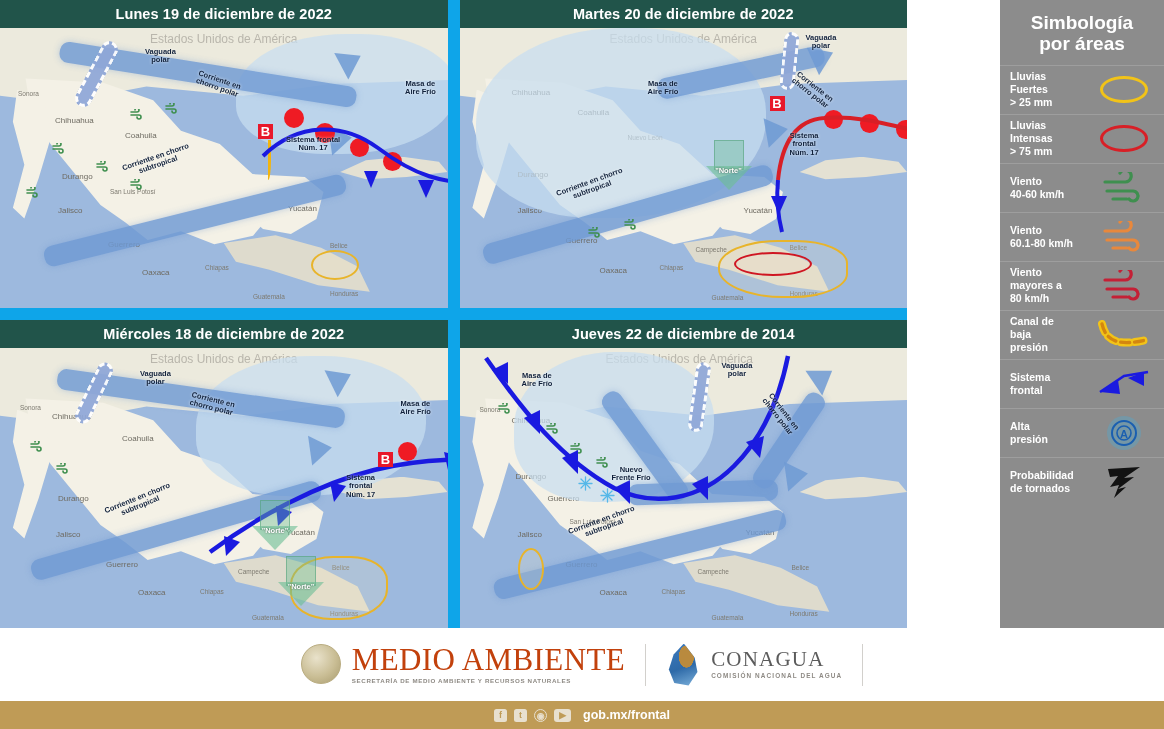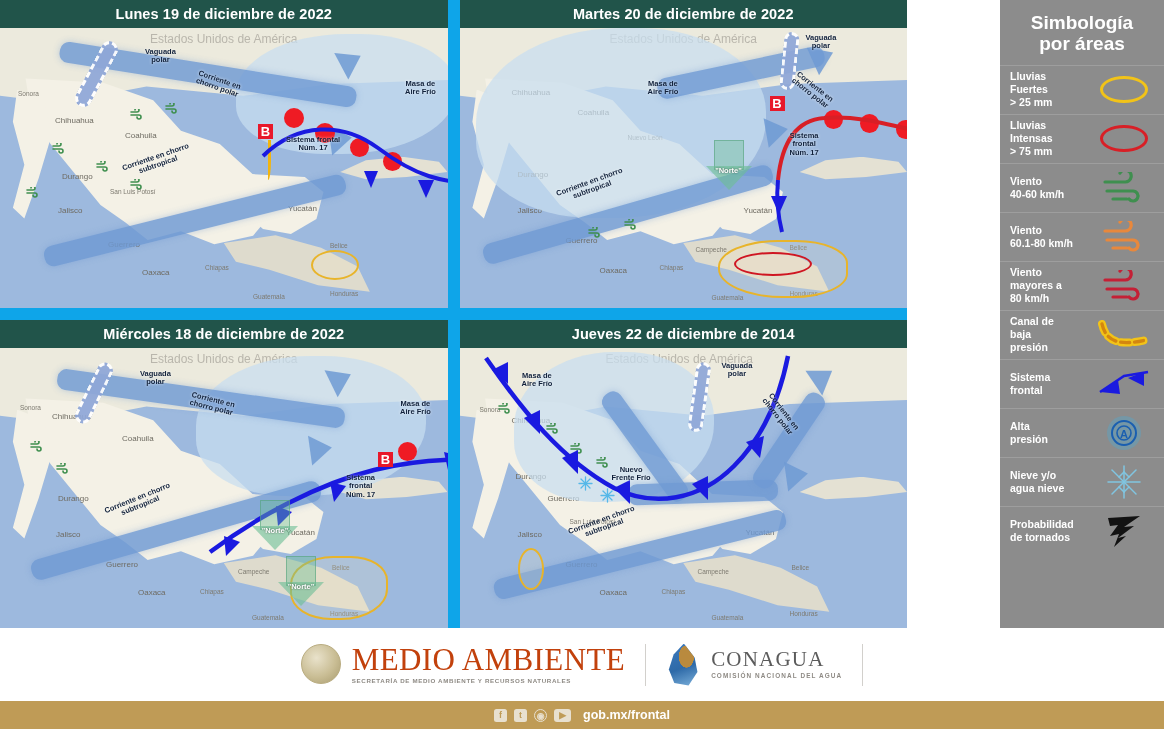--- a/index.html
+++ b/index.html
@@ -662,37 +662,20 @@
       <div class="legend-icon">
         <svg width="40" height="40" viewBox="0 0 40 40">
           <circle cx="20" cy="20" r="17" fill="#3bb3e8" opacity=".28"></circle>
           <circle cx="20" cy="20" r="12" fill="none" stroke="#1a5fb0" stroke-width="2"></circle>
           <circle cx="20" cy="20" r="7" fill="none" stroke="#1a5fb0" stroke-width="1.6"></circle>
           <text x="20" y="25" font-size="11" font-weight="bold" fill="#1a5fb0" text-anchor="middle" font-family="Liberation Sans, sans-serif">A</text>
         </svg>
       </div>
     </div>
 
-    <div class="legend-item">
-      <div class="legend-label">Nieve y/o<br>agua nieve</div>
-      <div class="legend-icon">
-        <svg width="38" height="38" viewBox="0 0 38 38">
-          <g stroke="#7fd0f0" stroke-width="1.5" stroke-linecap="round" opacity=".85">
-            <line x1="19" y1="3" x2="19" y2="35"></line>
-              <line x1="3" y1="19" x2="35" y2="19"></line>
-            <line x1="7" y1="7" x2="31" y2="31"></line>
-              <line x1="31" y1="7" x2="7" y2="31"></line>
-            <line x1="19" y1="9" x2="14" y2="14"></line>
-              <line x1="19" y1="9" x2="24" y2="14"></line>
-            <line x1="19" y1="29" x2="14" y2="24"></line>
-              <line x1="19" y1="29" x2="24" y2="24"></line>
-          </g>
-        </svg>
-      </div>
-    </div>
 
     <div class="legend-item">
       <div class="legend-label">Probabilidad<br>de tornados</div>
       <div class="legend-icon">
         <svg width="40" height="34" viewBox="0 0 40 34">
           <path d="M4,4 L36,2 L20,13 L30,12 L14,24 L22,22 L10,33 L15,20 L6,22 L14,11 L6,12 Z" fill="#121212"></path>
         </svg>
       </div>
     </div>
   </div>

